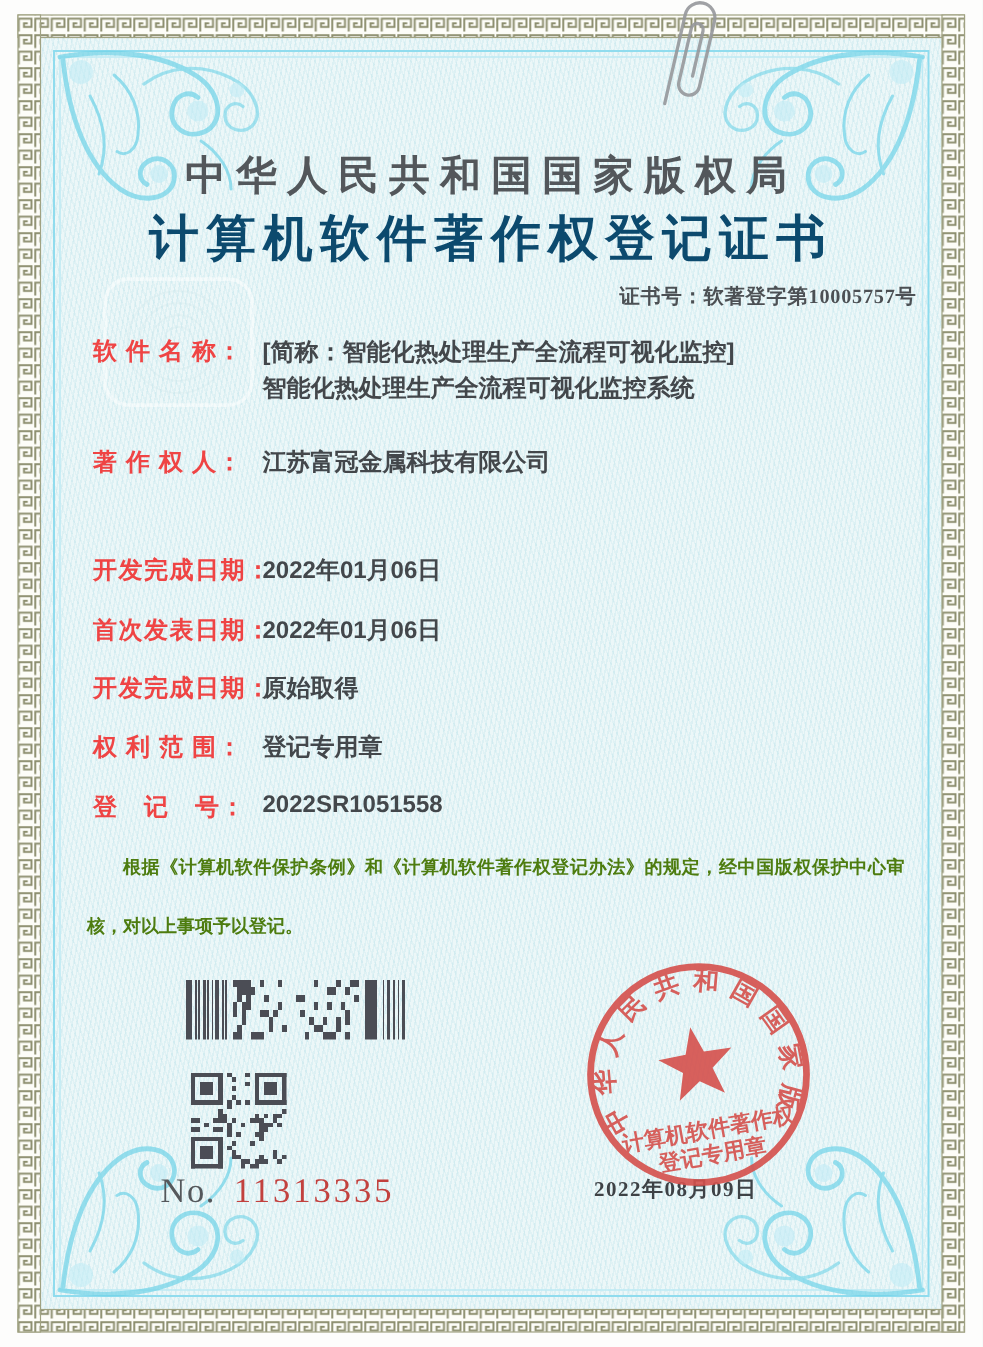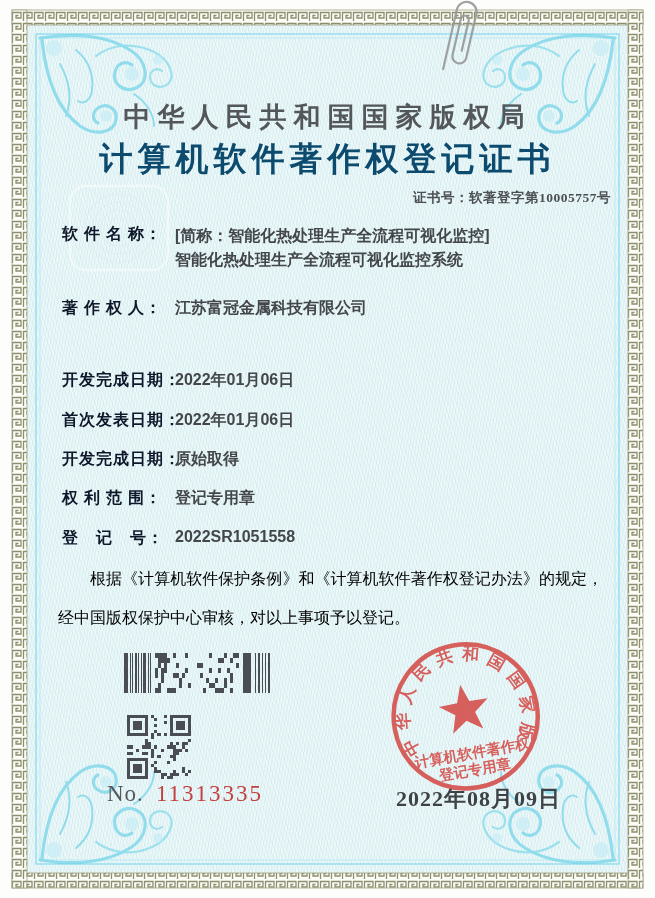--- a/index.html
+++ b/index.html
@@ -31,42 +31,42 @@
     font-family:"Liberation Serif","DejaVu Serif",serif;
   }
   .cert-no{
     position:absolute;right:44px;top:189px;
     font-size:13.5px;font-weight:700;color:#4c5054;letter-spacing:.5px;
   }
   .cert-no .num{margin-left:0;}
 
   .field{position:absolute;left:62px;width:560px;font-size:16px;font-weight:700;}
   .flabel{
-    position:absolute;left:0;top:0;white-space:pre;color:#0f172a;
+    position:absolute;left:0;top:0;white-space:pre;color:#ef4444;
     font-family:"Liberation Serif","DejaVu Serif",serif;letter-spacing:1px;
   }
   .fvalue{
     position:absolute;left:113px;top:0;white-space:nowrap;color:#43474b;
     font-family:"Liberation Sans","DejaVu Sans",sans-serif;
   }
   .fvalue div{line-height:24px;}
 
   .statement{
     position:absolute;left:58px;top:559px;width:545px;
-    font-size:16px;font-weight:400;line-height:39px;color:#000000;
+    font-size:12px;font-weight:700;line-height:39px;color:#4d7c0f;
     text-indent:2em;text-align:justify;
     font-family:"Liberation Serif","DejaVu Serif",serif;
   }
 
   .serial{position:absolute;left:107px;top:781px;font-size:23px;letter-spacing:1px;}
   .serial .prefix{color:#55585c;}
   .serial .number{color:var(--serial_red,#c2413e);margin-left:12px;letter-spacing:2px;}
 
   .issue-date{
-    position:absolute;left:396px;top:784px;font-size:22px;font-weight:700;
+    position:absolute;left:396px;top:784px;font-size:14px;font-weight:700;
     color:#3e4246;letter-spacing:1px;
   }
 
   .stamp{position:absolute;left:388px;top:638px;width:160px;height:160px;
     transform:rotate(-10deg);opacity:.9;}
   .stamp-stroke{fill:none;stroke:var(--stamp_red,#d5504c);stroke-width:4.5;}
   .stamp-fill{fill:var(--stamp_red,#d5504c);}
   .stamp-text{fill:var(--stamp_red,#d5504c);font-weight:700;
     font-family:"Liberation Serif","DejaVu Serif",serif;}
 

